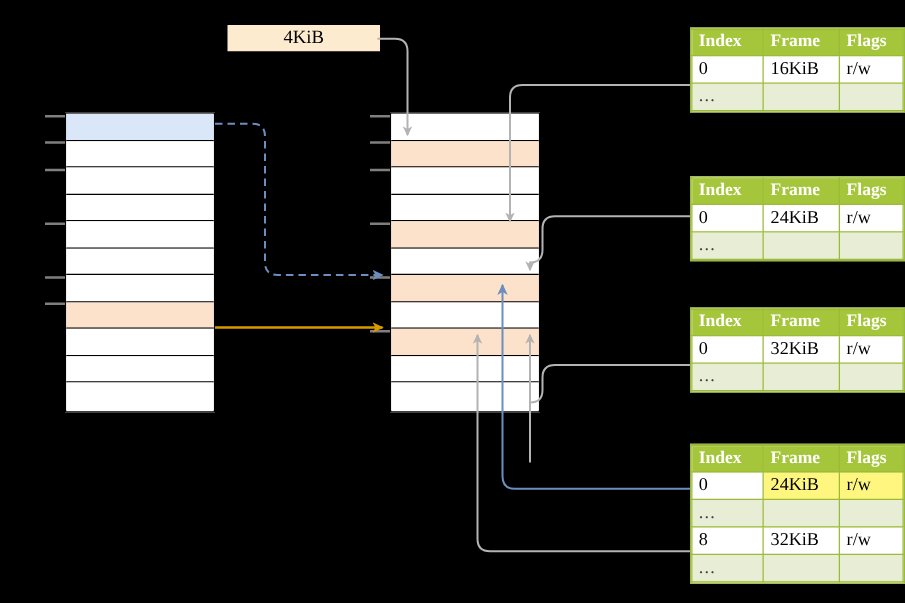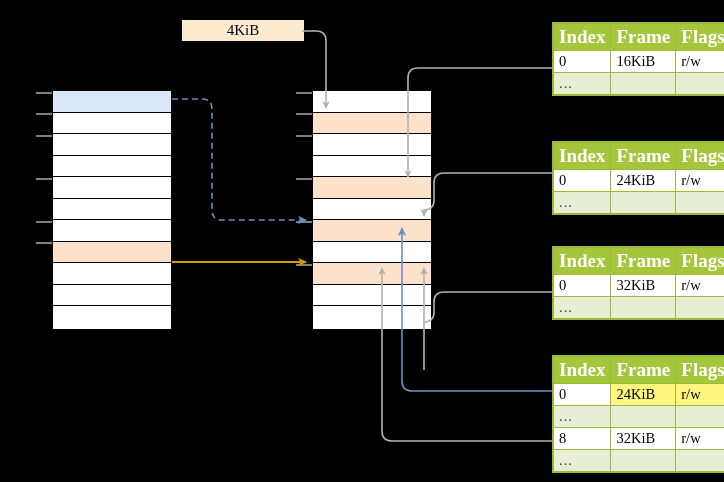--- a/index.html
+++ b/index.html
@@ -11,21 +11,21 @@
   .cell{box-sizing:border-box;border-bottom:1.6px solid #000;background:#fff;}
   .cell:last-child{border-bottom:none;}
   .cell.blue{background:#d9e7f9;}
   .cell.peach{background:#fde2cb;}
 
   .tick{position:absolute;height:2px;background:#7f7f7f;width:16px;}
 
   .ptable{position:absolute;border:1.4px solid #9abb35;border-collapse:collapse;
           background:#fff;}
   .ptable table{border-collapse:collapse;width:100%;}
-  .ptable th{background:#a5c63b;color:#fff;font-weight:bold;font-size:19px;
+  .ptable th{background:#a5c63b;color:#fff;font-weight:bold;font-size:14px;
              text-align:left;padding:2px 5px;border:1px solid #9abb35;
              font-family:"Liberation Serif",serif;}
   .ptable td{font-size:14.5px;color:#000;padding:1px 5px;border:1px solid #9abb35;
              background:#fff;height:19px;font-family:"Liberation Serif",serif;}
   .ptable tr.dots td{background:#e8eed5;color:#444;letter-spacing:1px;}
   .ptable td.hl{background:#fff67f;}
 
   .label{position:absolute;background:#fdebd0;color:#000;font-size:15px;
          text-align:center;line-height:20px;}
 

